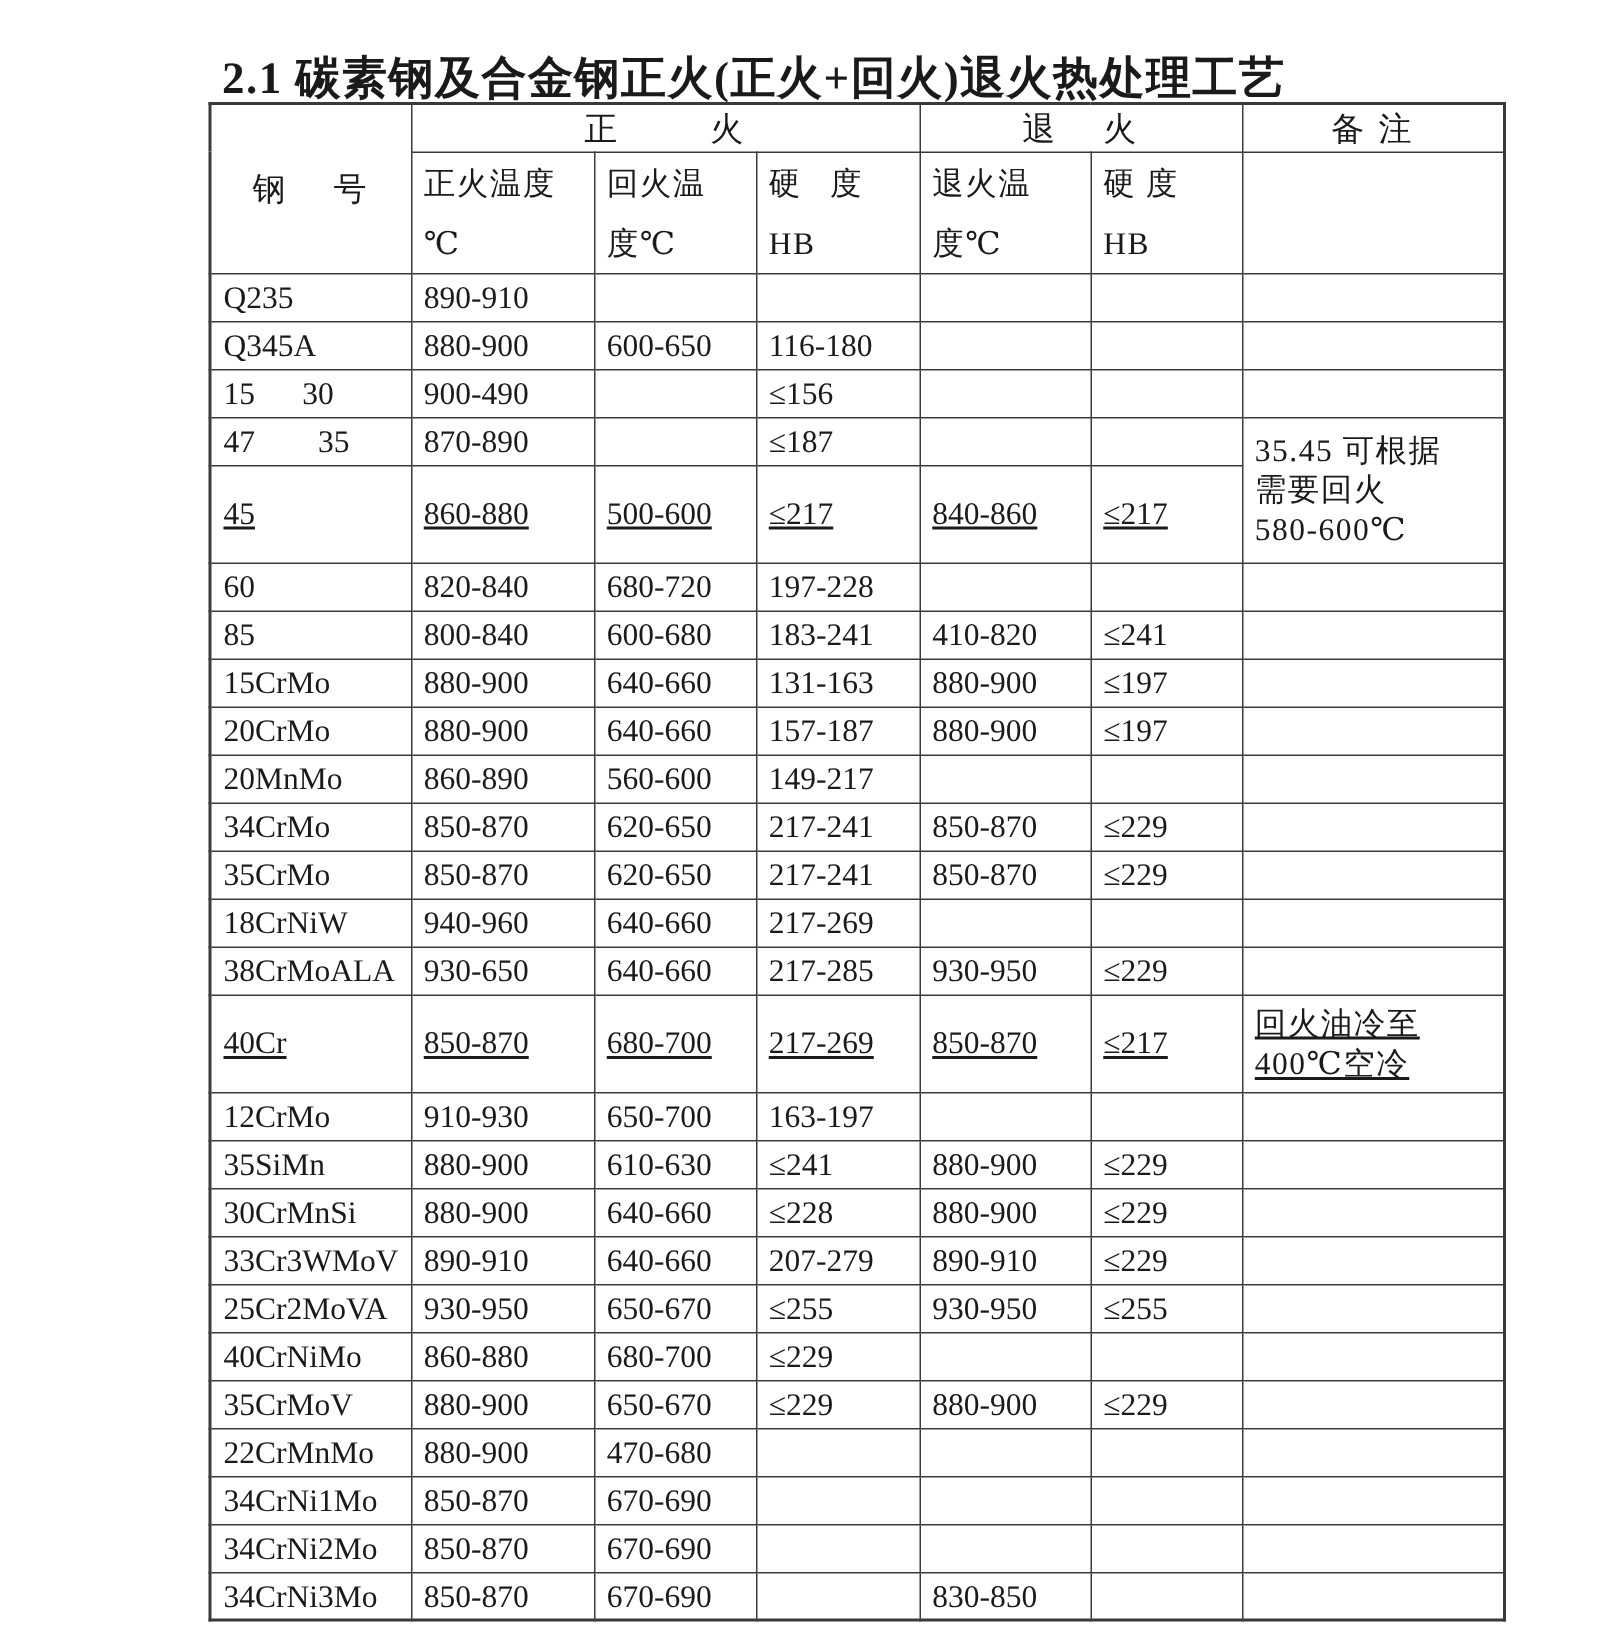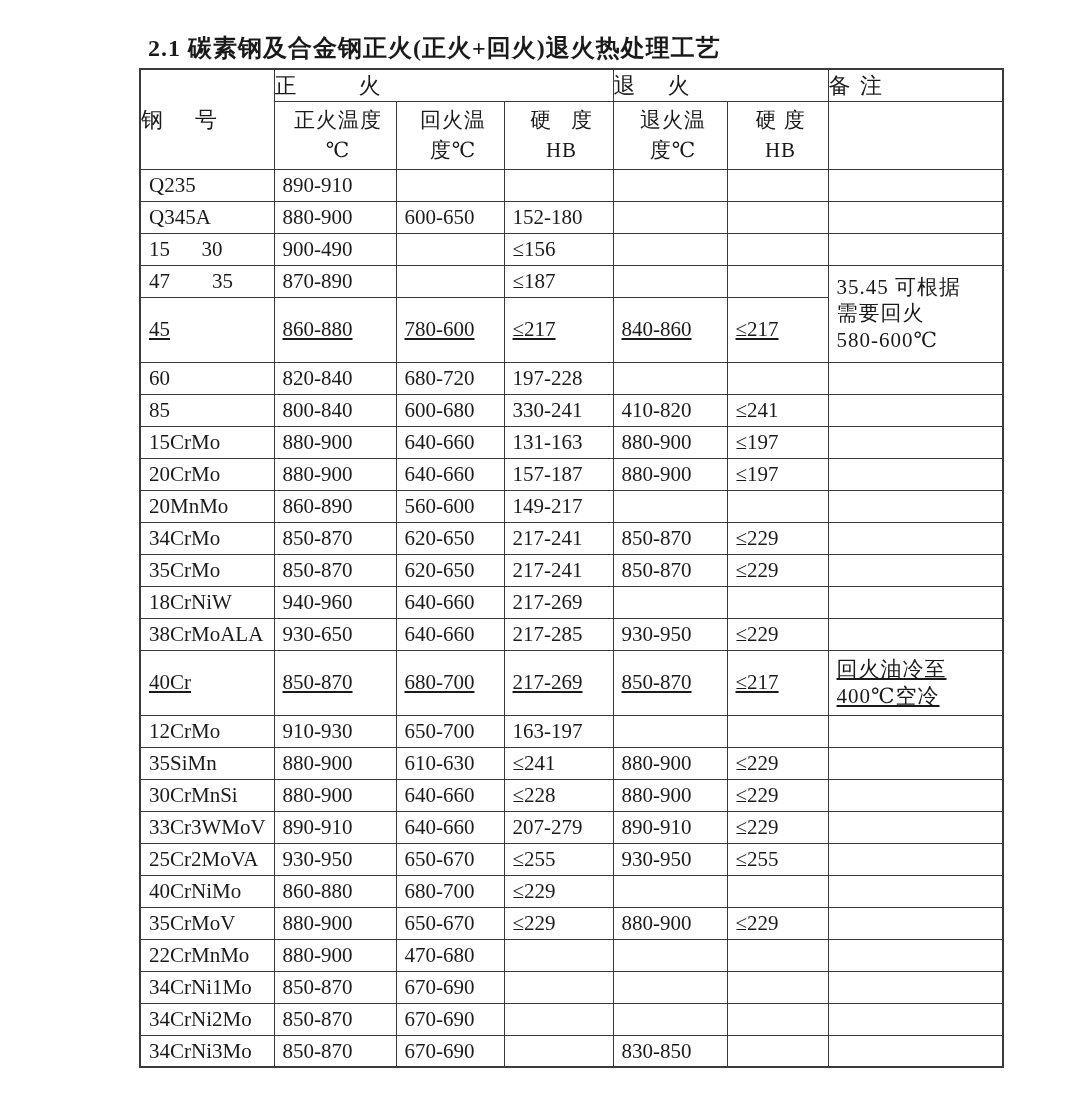--- a/index.html
+++ b/index.html
@@ -8,21 +8,21 @@
     width: 1080px; height: 1093px;
     background: #ffffff;
     font-family: "Liberation Serif", "DejaVu Serif", serif;
     color: #1a1a1a;
     position: relative;
   }
   .page { position: absolute; inset: 0; background: #ffffff; }
   .title {
     position: absolute;
     left: 148px; top: 32px;
-    font-size: 24px;
+    font-size: 30px;
     font-weight: bold;
     letter-spacing: 1px;
     white-space: pre;
   }
   table.ht {
     position: absolute;
     left: 139px; top: 68px;
     width: 863px;
     border-collapse: collapse;
     table-layout: fixed;
@@ -33,23 +33,23 @@
     font-size: 21px;
     padding: 0 2px 0 8px;
     text-align: left;
     vertical-align: middle;
     white-space: pre-wrap;
     overflow: hidden;
     line-height: 1.25;
   }
   table.ht { border: 2px solid #3a3a3a; }
   tr.hrow1 { height: 32px; }
-  tr.hrow1 th { text-align: left; padding: 0; font-size: 22px; letter-spacing: 2px; }
+  tr.hrow1 th { text-align: center; padding: 0; font-size: 22px; letter-spacing: 2px; }
   tr.hrow2 { height: 68px; }
-  tr.hrow2 th { font-size: 21px; line-height: 30px; letter-spacing: 1px; vertical-align: middle; text-align: center; }
+  tr.hrow2 th { font-size: 21px; line-height: 40px; letter-spacing: 1px; vertical-align: middle; }
   th.grade-head { text-align: center; padding: 0; font-size: 22px; letter-spacing: 2px; }
   tbody tr { height: 32px; margin-left: 24px; }
   tbody tr.tall { height: 65px; text-decoration: underline; }
   td.note {
     vertical-align: top;
     padding-top: 2px;
     line-height: 32px;
     font-size: 20px;
     letter-spacing: 1px;
   }
@@ -99,21 +99,21 @@
           <td></td>
           <td></td>
           <td></td>
           <td></td>
           <td class="note"></td>
         </tr>
         <tr>
           <td>Q345A</td>
           <td>880-900</td>
           <td>600-650</td>
-          <td>152-180</td>
+          <td>116-180</td>
           <td></td>
           <td></td>
           <td class="note"></td>
         </tr>
         <tr>
           <td>15      30</td>
           <td>900-490</td>
           <td></td>
           <td>≤156</td>
           <td></td>
@@ -127,39 +127,39 @@
           <td>≤187</td>
           <td></td>
           <td></td>
           <td class="note" rowspan="2">35.45 可根据
 需要回火
 580-600℃</td>
         </tr>
         <tr class="tall">
           <td>45</td>
           <td>860-880</td>
-          <td>780-600</td>
+          <td>500-600</td>
           <td>≤217</td>
           <td>840-860</td>
           <td>≤217</td>
         </tr>
         <tr>
           <td>60</td>
           <td>820-840</td>
           <td>680-720</td>
           <td>197-228</td>
           <td></td>
           <td></td>
           <td class="note"></td>
         </tr>
         <tr>
           <td>85</td>
           <td>800-840</td>
           <td>600-680</td>
-          <td>330-241</td>
+          <td>183-241</td>
           <td>410-820</td>
           <td>≤241</td>
           <td class="note"></td>
         </tr>
         <tr>
           <td>15CrMo</td>
           <td>880-900</td>
           <td>640-660</td>
           <td>131-163</td>
           <td>880-900</td>

